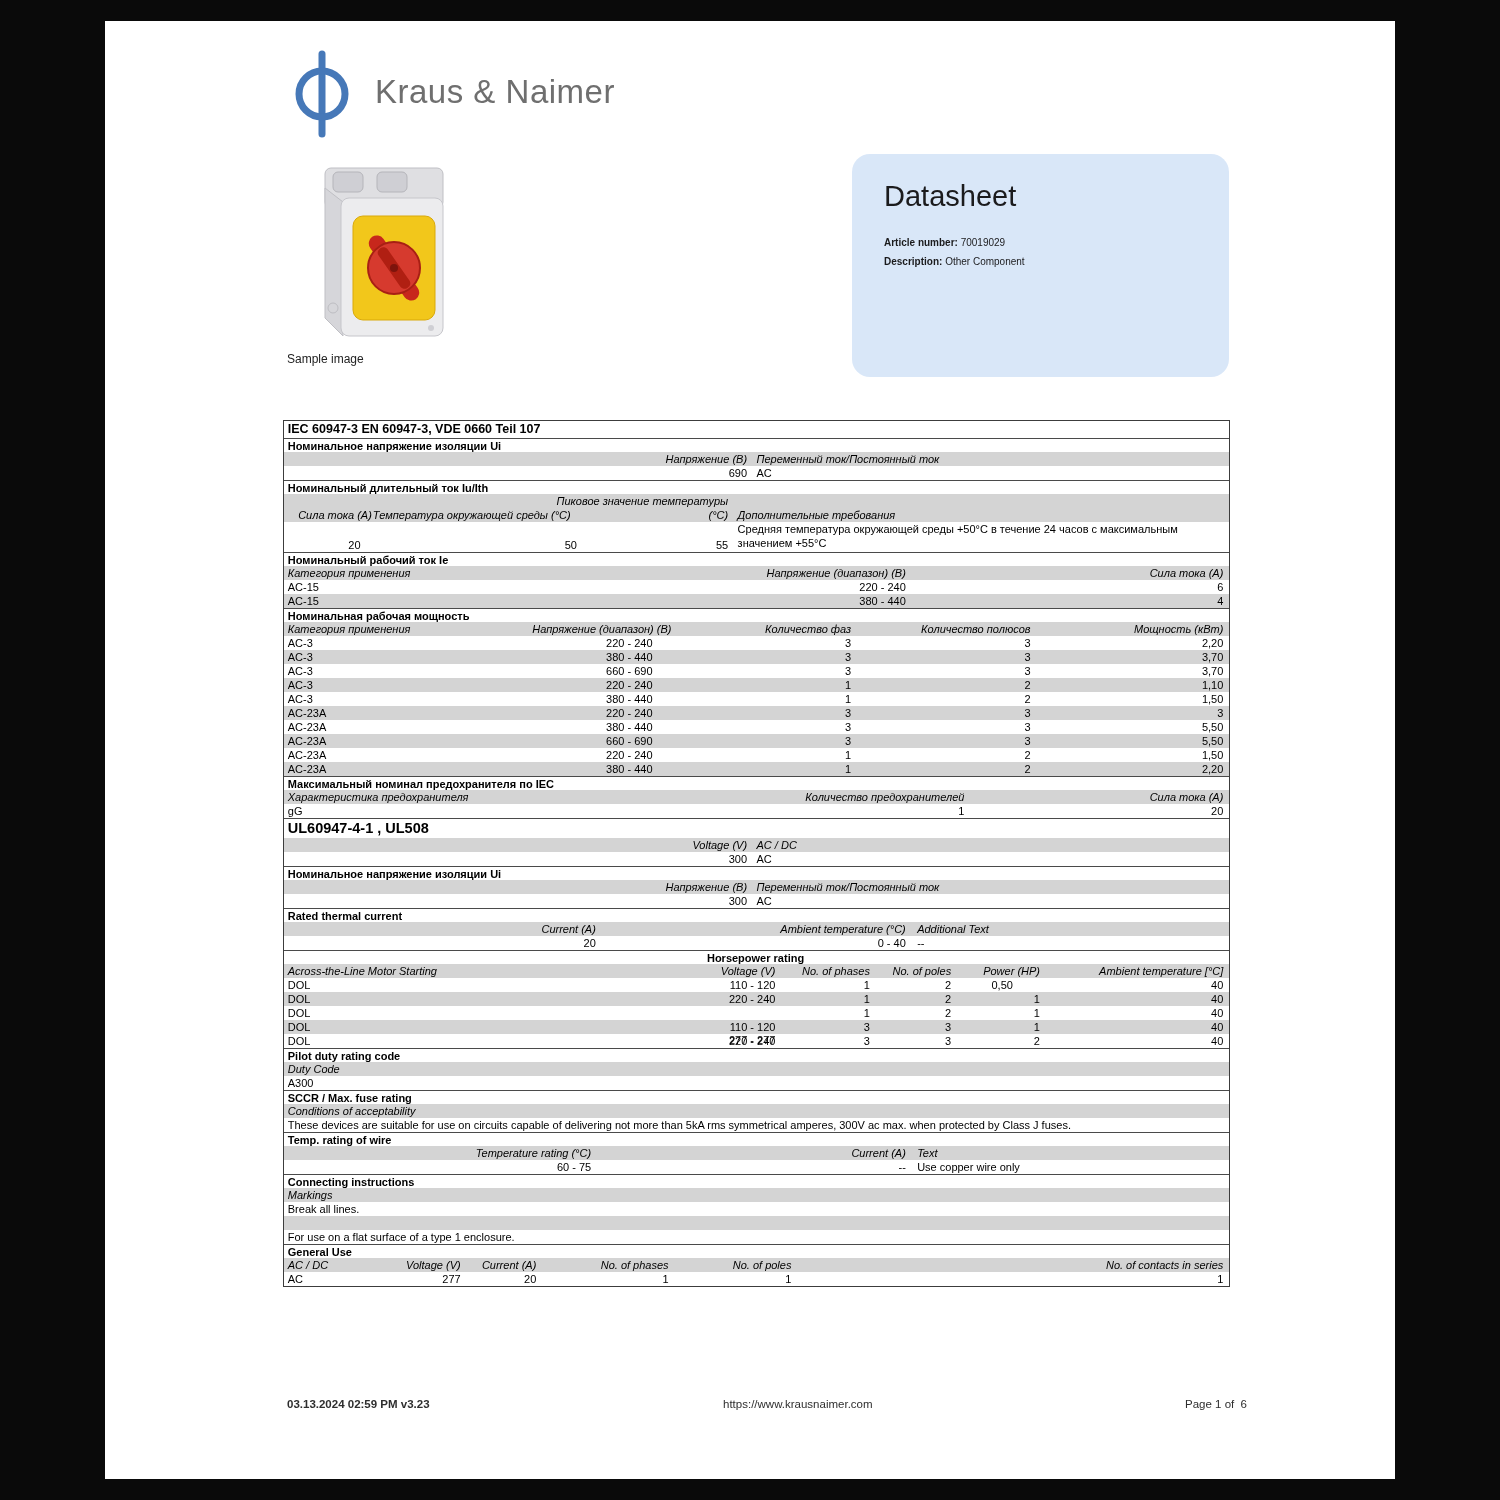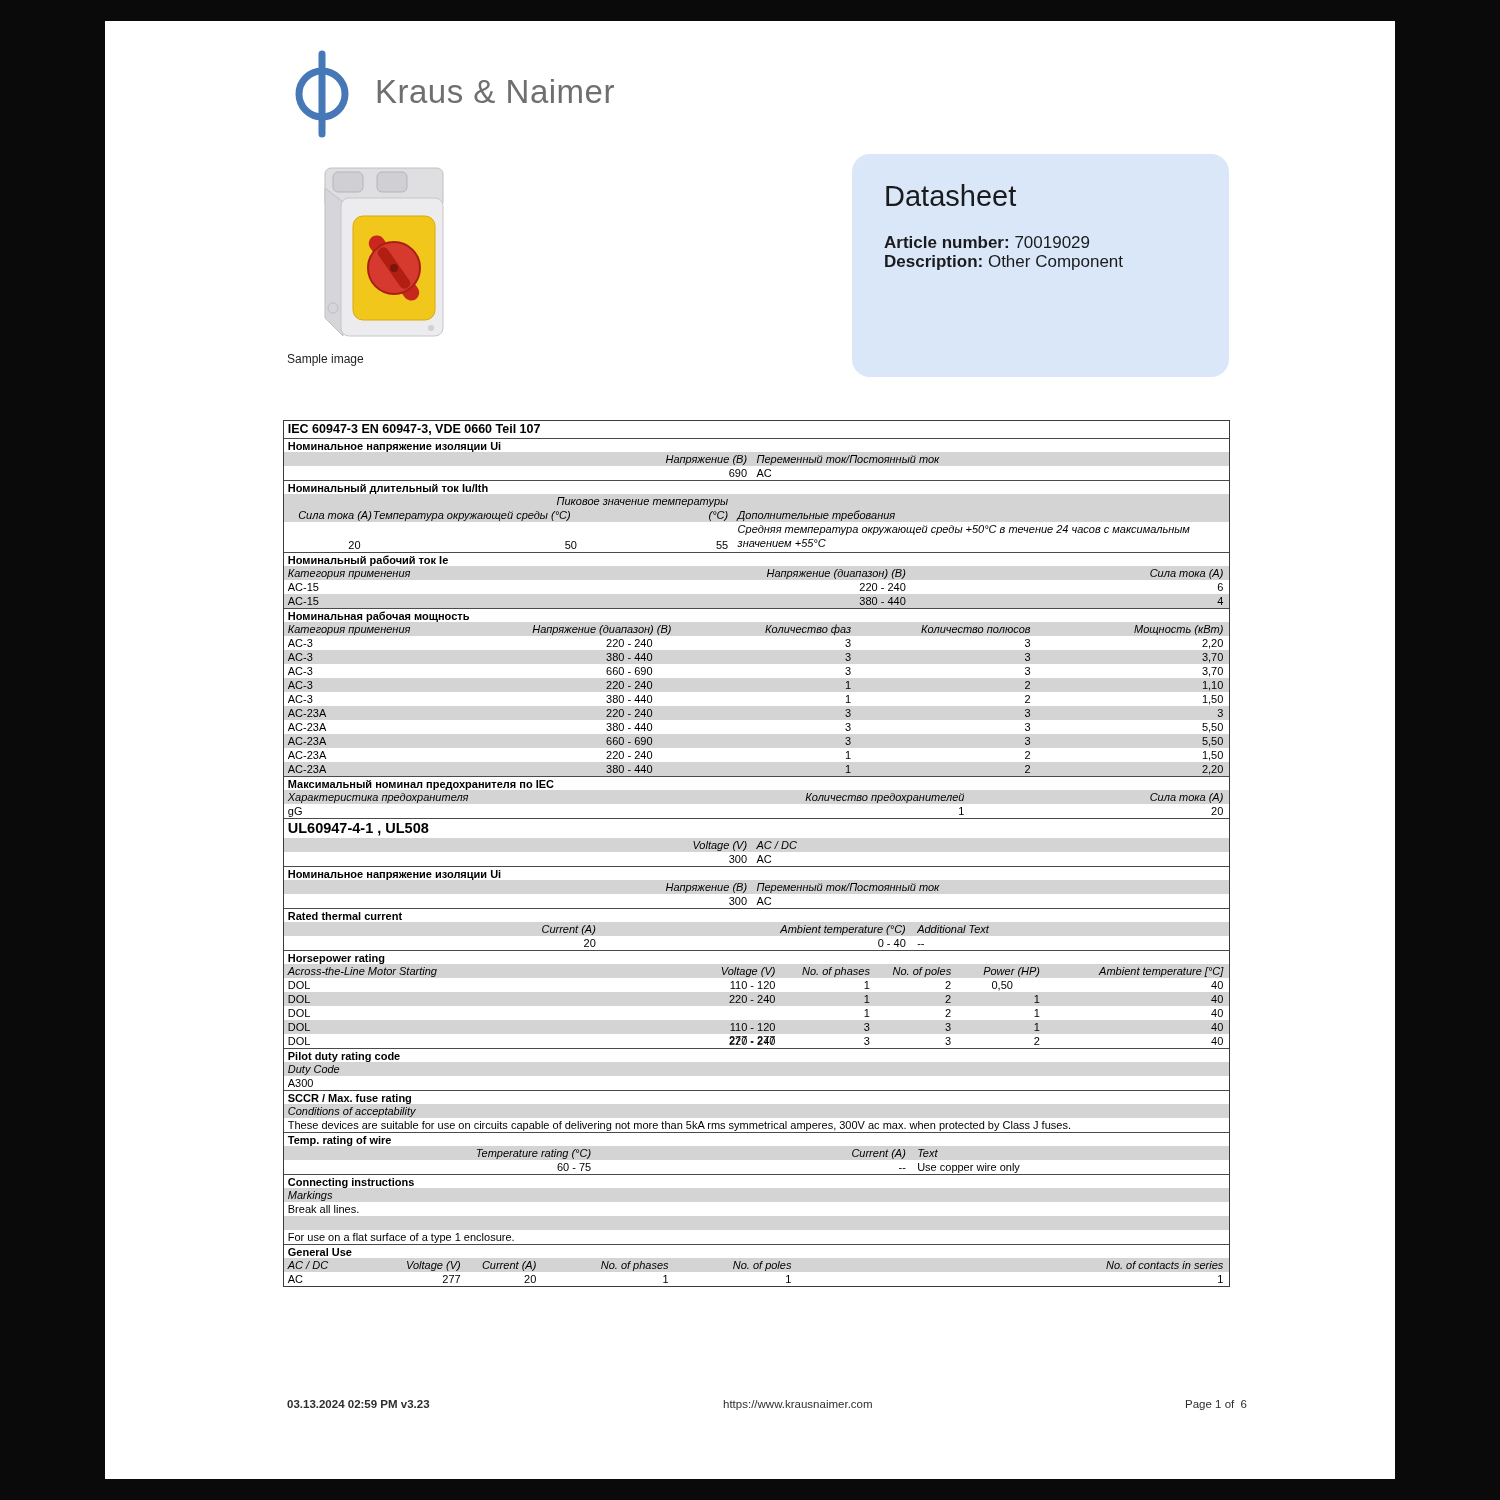--- a/index.html
+++ b/index.html
@@ -9,21 +9,21 @@
 
   .logo{position:absolute;left:289px;top:50px;display:flex;align-items:center;}
   .brand{position:absolute;left:375px;top:72px;font-size:33px;line-height:40px;color:#6f6f6f;letter-spacing:.5px;}
 
   .product{position:absolute;left:303px;top:158px;}
   .caption{position:absolute;left:287px;top:352px;font-size:12px;color:#222;}
 
   .card{position:absolute;left:852px;top:154px;width:377px;height:223px;border-radius:18px;
         background:var(--card-bg,#d9e7f8);}
   .card-title{margin:26px 0 0 32px;font-size:29px;font-weight:400;color:#1b1b1d;}
-  .card-lines{margin:20px 0 0 32px;font-size:17px;line-height:19px;color:#1b1b1d;}
+  .card-lines{margin:20px 0 0 32px;font-size:10px;line-height:19px;color:#1b1b1d;}
   .bold{font-weight:700;}
 
   .dtable{position:absolute;left:283px;top:420px;width:945px;border:1px solid #3c3c3c;background:#fff;}
   .trow{position:relative;height:14px;box-sizing:border-box;}
   .trow.g{background:var(--row-gray,#d4d4d4);}
   .trow.section{border-top:1px solid #4a4a4a;background:#fff;}
   .trow.section:first-child{border-top:none;}
   .trow.section .tcell{font-weight:700;}
   .trow.big .tcell{font-size:12.5px;line-height:17px;}
   .trow.big2 .tcell{font-size:14.5px;line-height:19px;}
@@ -104,21 +104,21 @@
       <div class="trow g">
         <span class="tcell it" style="left: 1.5%; width: 8.5%; text-align: left;">Сила тока (A)</span>
         <span class="tcell it" style="left: 9.4%; width: 24%; text-align: left;">Температура окружающей среды (°C)</span>
         <span class="tcell it" style="left: 33%; width: 14%; text-align: right;">(°C)</span>
         <span class="tcell it" style="left: 48%; width: 51%; text-align: left;">Дополнительные требования</span>
       </div>
       <div class="trow" style="height: 30px;">
         <span class="tcell vb" style="left: 0%; width: 8.1%; text-align: right;">20</span>
         <span class="tcell vb" style="left: 20%; width: 11%; text-align: right;">50</span>
         <span class="tcell vb" style="left: 37%; width: 10%; text-align: right;">55</span>
-        <span class="tcell wrap" style="left: 48%; width: 51.5%; text-align: left; font-style: italic;">Средняя температура окружающей среды +50°C в течение 24 часов с максимальным значением +55°C</span>
+        <span class="tcell wrap" style="left: 48%; width: 51.5%; text-align: left;">Средняя температура окружающей среды +50°C в течение 24 часов с максимальным значением +55°C</span>
       </div>
       <div class="trow section">
         <span class="tcell" style="left: 0.4%; width: 99%; text-align: left;">Номинальный рабочий ток Ie</span>
       </div>
       <div class="trow g">
         <span class="tcell it" style="left: 0.4%; width: 30%; text-align: left;">Категория применения</span>
         <span class="tcell it" style="left: 40%; width: 25.8%; text-align: right;">Напряжение (диапазон) (В)</span>
         <span class="tcell it" style="left: 79%; width: 20.4%; text-align: right;">Сила тока (A)</span>
       </div>
       <div class="trow">
@@ -253,21 +253,21 @@
         <span class="tcell it" style="left: 0%; width: 33%; text-align: right;">Current (A)</span>
         <span class="tcell it" style="left: 40%; width: 25.8%; text-align: right;">Ambient temperature (°C)</span>
         <span class="tcell it" style="left: 67%; width: 32%; text-align: left;">Additional Text</span>
       </div>
       <div class="trow">
         <span class="tcell" style="left: 0%; width: 33%; text-align: right;">20</span>
         <span class="tcell" style="left: 40%; width: 25.8%; text-align: right;">0 - 40</span>
         <span class="tcell" style="left: 67%; width: 32%; text-align: left;">--</span>
       </div>
       <div class="trow section">
-        <span class="tcell" style="left: 0.4%; width: 99%; text-align: left;">Horsepower rating</span>
+        <span class="tcell" style="left: 0.4%; width: 99%; text-align: center;">Horsepower rating</span>
       </div>
       <div class="trow g">
         <span class="tcell it" style="left: 0.4%; width: 30%; text-align: left;">Across-the-Line Motor Starting</span>
         <span class="tcell it" style="left: 30%; width: 22%; text-align: right;">Voltage (V)</span>
         <span class="tcell it" style="left: 54%; width: 8%; text-align: right;">No. of phases</span>
         <span class="tcell it" style="left: 62.6%; width: 8%; text-align: right;">No. of poles</span>
         <span class="tcell it" style="left: 72%; width: 8%; text-align: right;">Power (HP)</span>
         <span class="tcell it" style="left: 80%; width: 19.4%; text-align: right;">Ambient temperature [°C]</span>
       </div>
       <div class="trow">

